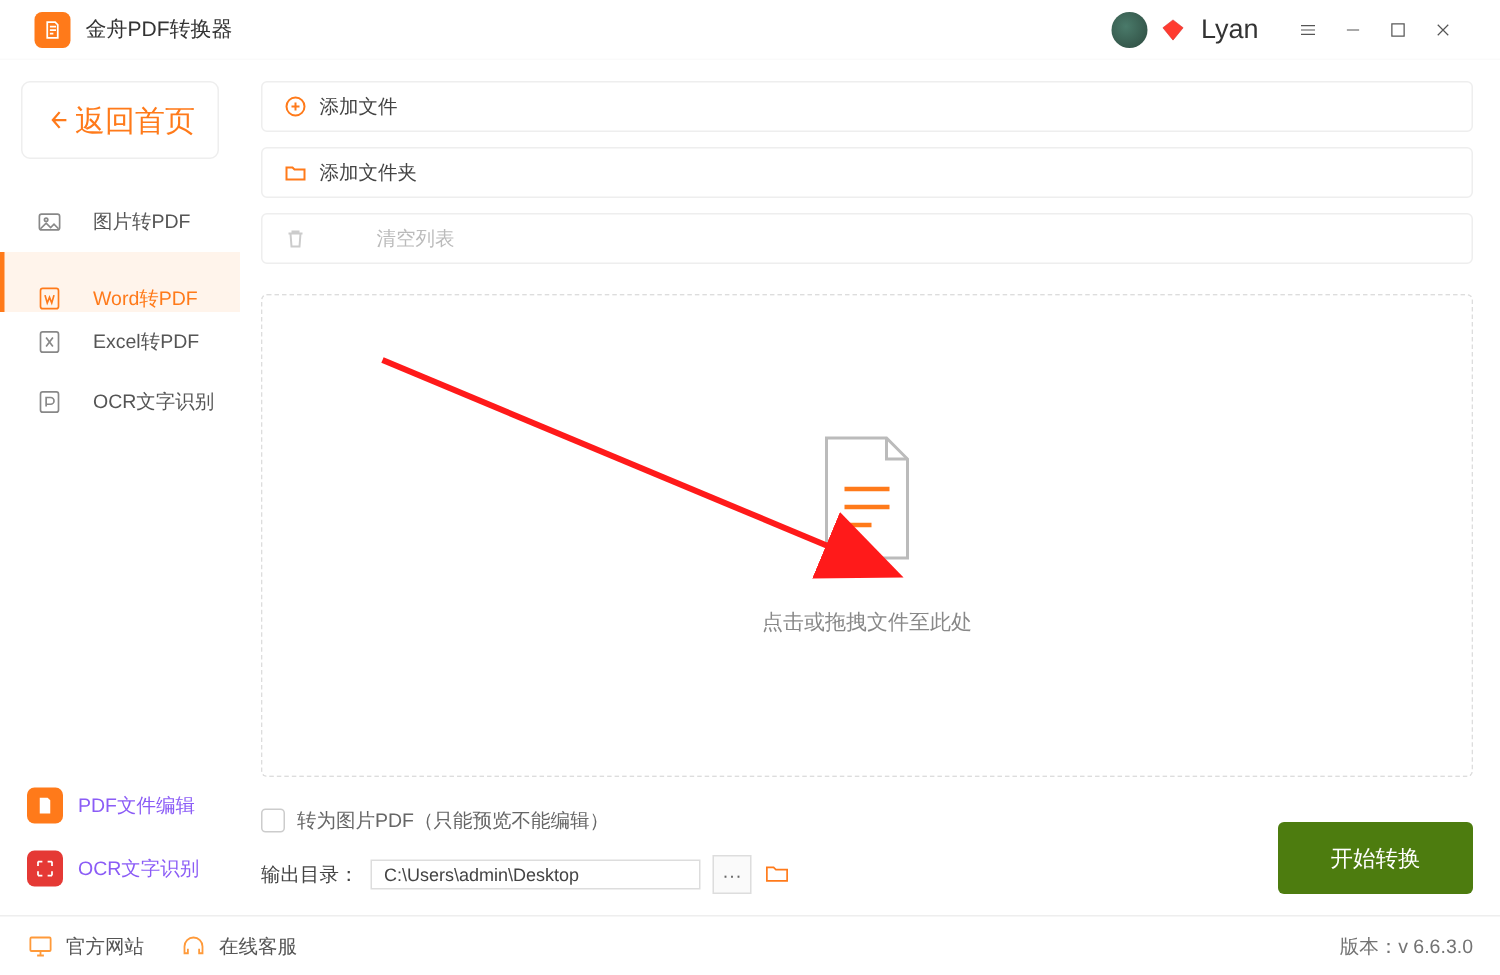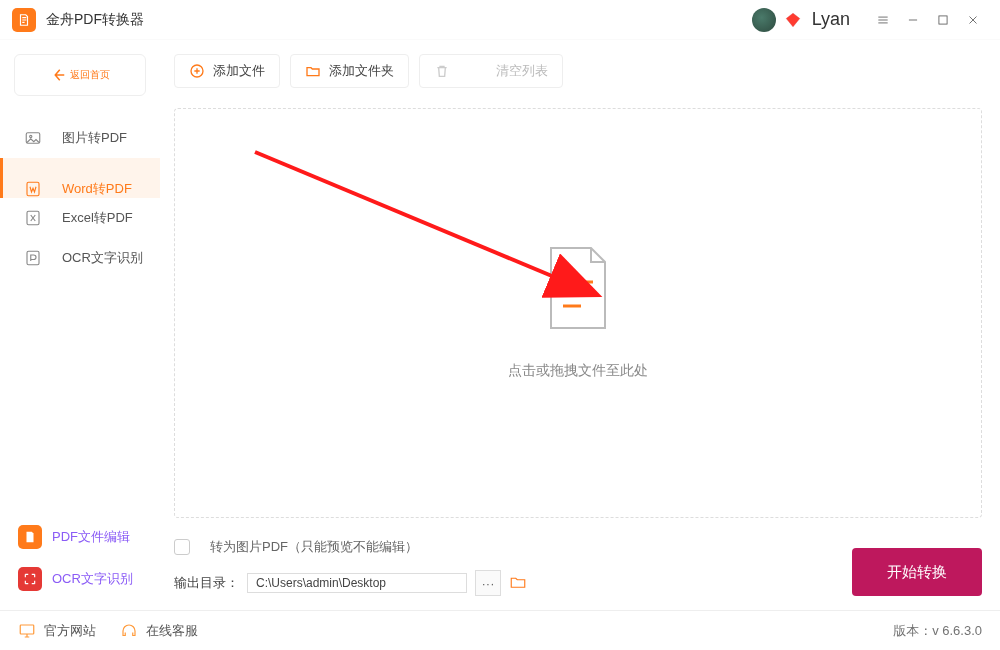--- a/index.html
+++ b/index.html
@@ -1,74 +1,74 @@
 <!DOCTYPE html>
 <html><head>
 <meta charset="utf-8">
 <style>
   * { box-sizing: border-box; margin: 0; padding: 0; font-family: "Microsoft YaHei", -apple-system, sans-serif; }
   body { width: 1000px; height: 650px; background: #fff; overflow: hidden; position: relative; }
 
   
-  .titlebar { height: 40px; display: flex; align-items: center; padding: 0 12px; border-bottom: 1px solid rgba(0,0,0,0.02); }
+  .titlebar { height: 40px; display: flex; align-items: center; padding: 0 23px; border-bottom: 1px solid rgba(0,0,0,0.02); }
   .titlebar .logo { width: 24px; height: 24px; background: #ff7a1a; border-radius: 5px; display: flex; align-items: center; justify-content: center; margin-right: 10px; }
   .titlebar .logo svg { width: 14px; height: 14px; fill: #fff; }
   .titlebar .title { font-size: 14px; color: #333; }
   .titlebar .spacer { flex: 1; }
   .titlebar .avatar { width: 24px; height: 24px; border-radius: 50%; background: radial-gradient(circle at 40% 40%, #4a7a6a, #2d4a3f); margin-right: 8px; }
   .titlebar .vip { width: 18px; height: 18px; margin-right: 10px; }
   .titlebar .username { font-size: 18px; color: #333; margin-right: 18px; }
   .titlebar .win-btn { width: 30px; height: 30px; display: flex; align-items: center; justify-content: center; color: #666; cursor: pointer; }
   .titlebar .win-btn svg { width: 14px; height: 14px; stroke: #555; stroke-width: 1.4; fill: none; }
 
   
   .main { display: flex; height: 570px; }
   .sidebar { width: 160px; padding-top: 14px; display: flex; flex-direction: column; }
-  .back-btn { margin: 0 14px 22px 14px; height: 42px; border: 1px solid #eee; border-radius: 6px; display: flex; align-items: center; justify-content: center; gap: 2px; color: #ff7a1a; font-size: 10px; cursor: pointer; background:#fff; }
+  .back-btn { margin: 0 14px 22px 14px; height: 52px; border: 1px solid #eee; border-radius: 6px; display: flex; align-items: center; justify-content: center; gap: 2px; color: #ff7a1a; font-size: 20px; cursor: pointer; background:#fff; }
   .back-btn svg { width: 18px; height: 18px; stroke: #ff7a1a; stroke-width: 2; fill: none; }
 
   .nav-item { height: 40px; display: flex; align-items: center; gap: 20px; padding-left: 24px; font-size: 13px; color: #555; cursor: pointer; position: relative; }
   .nav-item svg { width: 18px; height: 18px; stroke: #888; stroke-width: 1.5; fill: none; }
   .nav-item.active { background: #fff4eb; color: #ff7a1a; align-items: flex-end; }
   .nav-item.active::before { content:""; position:absolute; left:0; top:0; bottom:0; width:3px; background:#ff7a1a; }
   .nav-item.active svg { stroke: #ff7a1a; }
 
   .sidebar .grow { flex: 1; }
   .side-tool { height: 42px; display: flex; align-items: center; gap: 10px; padding-left: 18px; font-size: 13px; color: #8b5cf6; cursor: pointer; }
   .side-tool .ticon { width: 24px; height: 24px; border-radius: 5px; display:flex; align-items:center; justify-content:center; }
   .ticon.orange { background:#ff7a1a; }
   .ticon.red { background:#e53935; }
   .ticon svg { width:14px; height:14px; fill:#fff; }
 
   
   .content { flex: 1; padding: 14px 18px 0 14px; display: flex; flex-direction: column; position: relative; }
-  .toolbar { display: flex; gap: 10px; margin-bottom: 20px; }
+  .toolbar { display: flex; gap: 10px; margin-bottom: 20px; flex-direction: column; }
   .tbtn { height: 34px; padding: 0 14px; border: 1px solid #eee; border-radius: 4px; background:#fff; display:flex; align-items:center; gap:8px; font-size:13px; color:#444; cursor:pointer; }
   .tbtn svg { width:16px; height:16px; stroke:#ff7a1a; stroke-width:2; fill:none; }
   .tbtn .add-circle { stroke:#ff7a1a; }
   .tbtn.disabled { color:#bbb; cursor:default;gap:46px; }
   .tbtn.disabled svg { stroke:#ccc; }
 
   .dropzone { flex:1; border:1px dashed #ddd; border-radius:4px; display:flex; flex-direction:column; align-items:center; justify-content:center; gap:30px; margin-bottom: 20px; position:relative; cursor:pointer; }
   .docicon { width:70px; height:86px; }
   .droptext { font-size:14px; color:#888; }
 
   .arrow { position:absolute; left:75px; top:35px; width:360px; height:160px; pointer-events:none; }
 
   .bottom { display:flex; align-items:flex-end; gap:20px; padding-bottom: 14px; }
   .bottom-left { flex:1; display:flex; flex-direction:column; gap:14px; }
-  .checkbox-row { display:flex; align-items:center; gap:20px; font-size:13px; color:#666; }
+  .checkbox-row { display:flex; align-items:center; gap:8px; font-size:13px; color:#666; }
   .checkbox { width:16px; height:16px; border:1px solid #ccc; border-radius:3px; cursor:pointer; }
   .path-row { display:flex; align-items:center; gap:8px; font-size:13px; color:#444; }
   .path-input { flex:0 0 220px; height:20px; border:1px solid #ddd; padding:0 8px; font-size:12px; color:#444; }
   .dots-btn { width:26px; height:26px; border:1px solid #ddd; display:flex; align-items:center; justify-content:center; font-size:13px; color:#666; cursor:pointer; background:#fafafa; }
   .folder-btn { width:20px; height:20px; cursor:pointer; }
   .folder-btn svg { width:18px; height:18px; stroke:#ff7a1a; stroke-width:1.5; fill:none; }
 
-  .start-btn { width:130px; height:48px; background:#be185d; color:#fff; border:none; border-radius:4px; font-size:15px; cursor:pointer; }
+  .start-btn { width:130px; height:48px; background:#4d7c0f; color:#fff; border:none; border-radius:4px; font-size:15px; cursor:pointer; }
 
   
   .footer { height:40px; border-top:1px solid #eee; display:flex; align-items:center; padding:0 18px; font-size:13px; color:#555; }
   .flink { display:flex; align-items:flex-end; gap:8px; margin-right:24px; cursor:pointer; }
   .flink svg { width:18px; height:18px; stroke:#ff9a3a; stroke-width:1.6; fill:none; }
   .footer .spacer { flex:1; }
   .version { color:#737373; font-size:13px; }
 </style>
 </head>
 <body>

